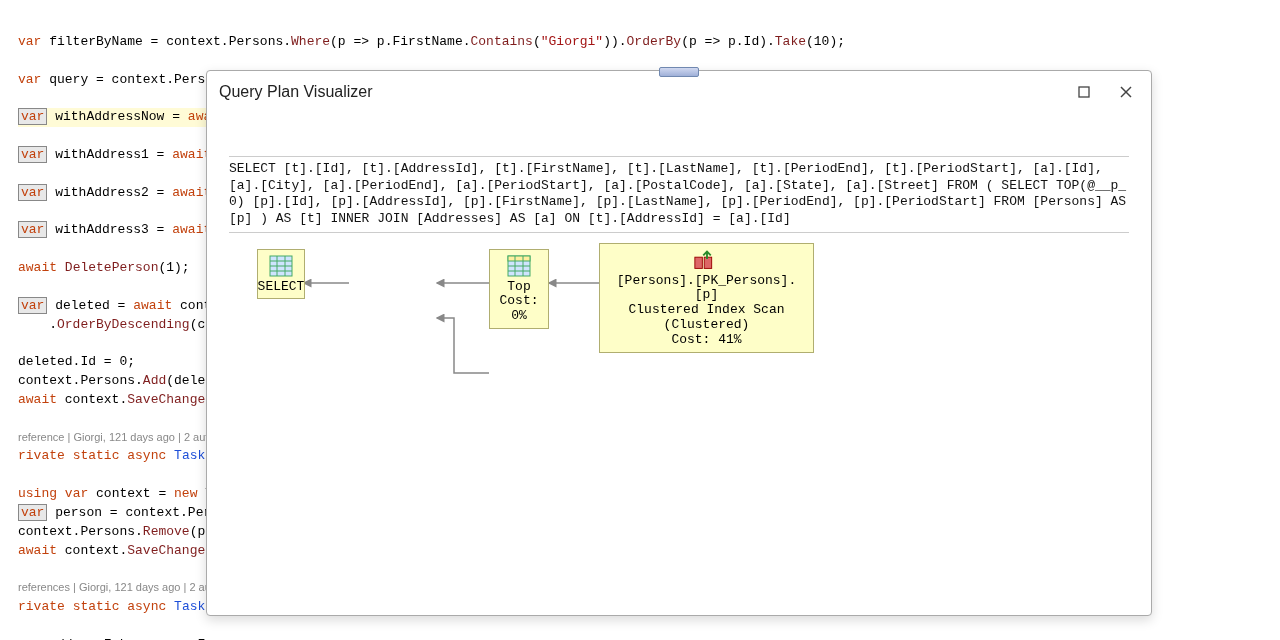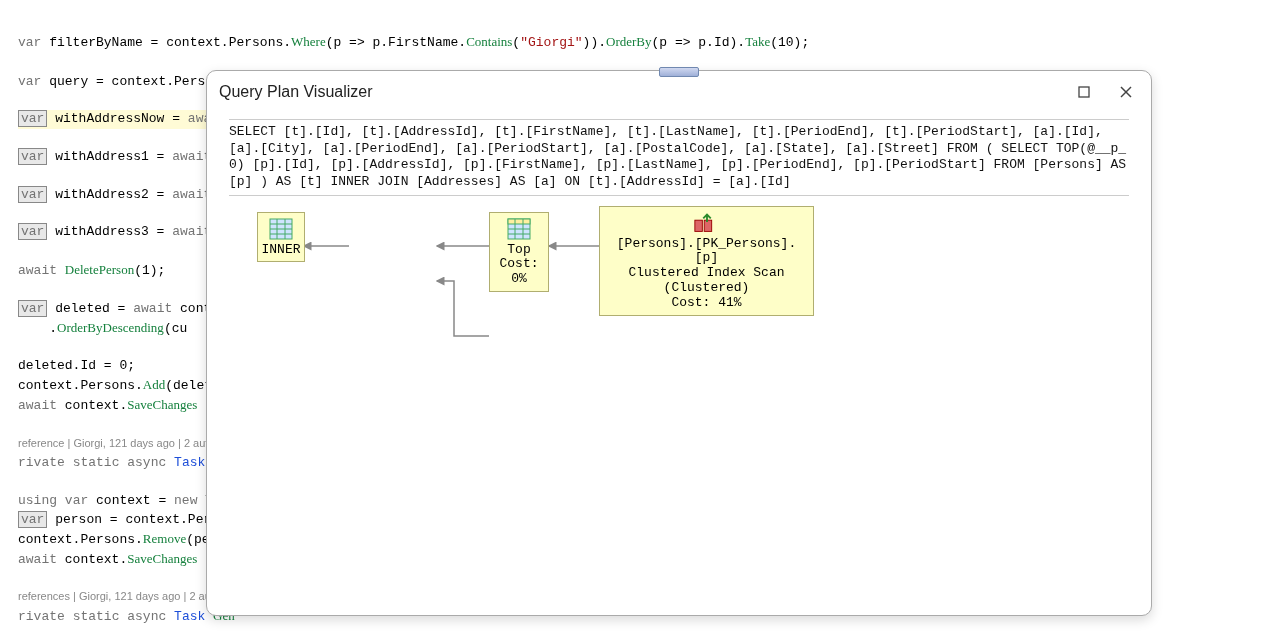--- a/index.html
+++ b/index.html
@@ -11,24 +11,24 @@
     position: relative;
     width: 1280px;
     height: 640px;
     overflow: hidden;
   }
   .code-area {
     padding: 14px 18px;
     line-height: 1.45;
     white-space: pre;
   }
-  .kw { color: #737373; }
+  .kw { color: #c2410c; }
   .str { color: #A31515; }
   .type { color: #1d4ed8; }
-  .method { color: #15803d; font-family: Liberation Serif, serif; }
+  .method { color: #7f1d1d; }
   .highlight-line {
     background: #FFFBD6;
     display: inline-block;
   }
   .var-box {
     border: 1px solid #888;
     padding: 0 2px;
     background: #e8e8e8;
   }
   .codelens {
@@ -39,24 +39,25 @@
 
   
   .popup {
     position: absolute;
     left: 206px;
     top: 70px;
     width: 946px;
     height: 546px;
     background: #fff;
     border: 1px solid #aaa;
-    border-radius: 10px;
+    border-radius: 4px;
     box-shadow: 0 4px 12px rgba(0,0,0,0.15);
     display: flex;
     flex-direction: column;
+    gap: 37px;
   }
   .popup-handle {
     position: absolute;
     top: -4px;
     left: 50%;
     transform: translateX(-50%);
     width: 40px;
     height: 10px;
     background: linear-gradient(#d0d8f0, #9fb0d8);
     border: 1px solid #7088b0;
@@ -220,21 +221,21 @@
         <div class="icon-box">
           <svg width="24" height="22" viewBox="0 0 24 22">
               <rect x="1" y="1" width="22" height="20" fill="#cfe4ff" stroke="#4a6"></rect>
               <line x1="1" y1="6" x2="23" y2="6" stroke="#4a6"></line>
               <line x1="1" y1="11" x2="23" y2="11" stroke="#4a6"></line>
               <line x1="1" y1="16" x2="23" y2="16" stroke="#4a6"></line>
               <line x1="8" y1="1" x2="8" y2="21" stroke="#4a6"></line>
               <line x1="16" y1="1" x2="16" y2="21" stroke="#4a6"></line>
             </svg>
         </div>
-        <div>INNER</div>
+        <div>SELECT</div>
       </div>
 
 
       <div class="node" style="left:260px;top:6px;width:60px;">
         <div class="icon-box">
           <svg width="24" height="22" viewBox="0 0 24 22">
               <rect x="1" y="1" width="22" height="20" fill="#cfe4ff" stroke="#4a6"></rect>
               <rect x="1" y="1" width="22" height="5" fill="#ffef9f" stroke="#4a6"></rect>
               <line x1="1" y1="11" x2="23" y2="11" stroke="#4a6"></line>
               <line x1="1" y1="16" x2="23" y2="16" stroke="#4a6"></line>

